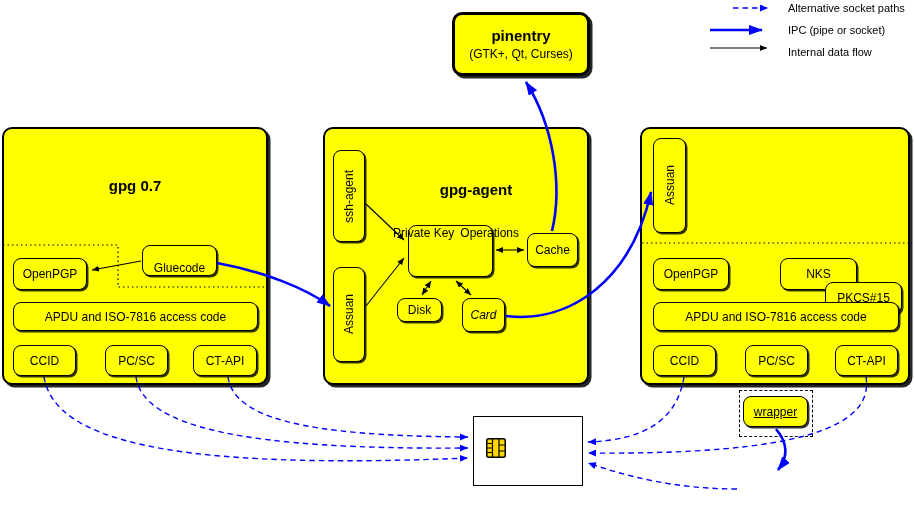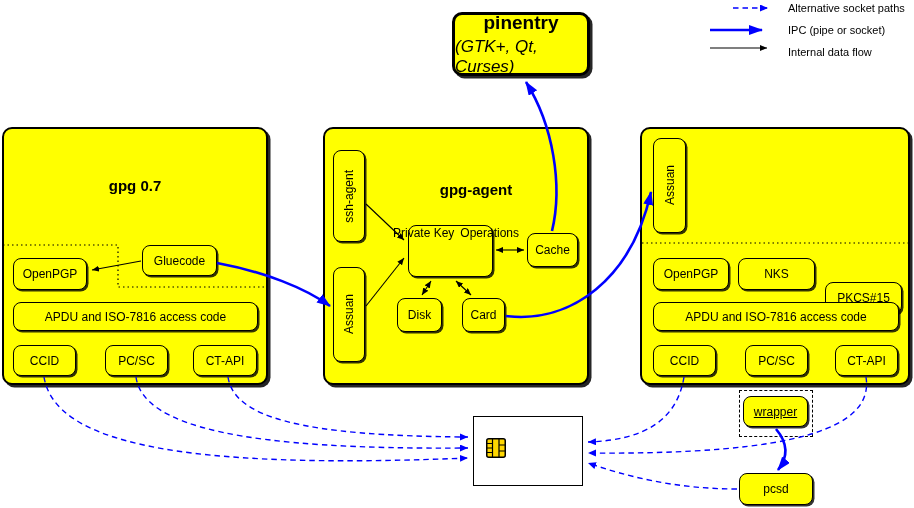--- a/index.html
+++ b/index.html
@@ -16,22 +16,22 @@
         justify-content:center;font-size:12px;white-space:nowrap;}
   .vnode{writing-mode:vertical-rl;}
   .vnode .vtxt{transform:rotate(180deg);font-size:12px;}
 
   .pko{align-items:flex-start;justify-content:center;
        padding-left:11px;gap:6px;}
 
   #pinentry-box{position:absolute;background:#ffff00;border:3px solid #000;border-radius:10px;
        box-shadow:2.5px 2.5px 0 rgba(0,0,0,0.85);display:flex;flex-direction:column;
        align-items:center;justify-content:center;gap:3px;}
-  #pinentry-box .ptitle{font-size:19px;font-weight:bold;}
-  #pinentry-box .psub{font-size:17px;font-style:italic;}
+  #pinentry-box .ptitle{font-size:15px;font-weight:bold;}
+  #pinentry-box .psub{font-size:12px;}
 
   #smartcard{position:absolute;background:#ffffff;border:1.5px solid #000;}
   #wrapper-outline{position:absolute;border:1.5px dashed #000;background:transparent;}
 
   #connectors{position:absolute;left:0;top:0;width:914px;height:508px;pointer-events:none;}
 
   .legend-label{position:absolute;font-size:11px;line-height:12px;white-space:nowrap;}
 </style>
 </head>
 <body>
@@ -41,21 +41,21 @@
   <div id="pinentry-box" style="left:452px;top:12px;width:138px;height:64px;">
     <span class="ptitle">pinentry</span>
     <span class="psub">(GTK+, Qt, Curses)</span>
   </div>
 
   <div class="bigbox" style="left:2px;top:127px;width:266px;height:258px;"></div>
   <span class="bigtitle" style="left:2px;width:266px;top:177px;">gpg 0.7</span>
   <div class="node" style="left:13px;top:258px;width:74px;height:32px;">
     <span>OpenPGP</span>
     </div>
-  <div class="node" style="left:142px;top:245px;width:75px;height:31px;">
+  <div class="node" style="left:142px;top:245px;width:75px;height:31px;align-items:flex-end;">
     <span>Gluecode</span>
     </div>
   <div class="node" style="left:13px;top:302px;width:245px;height:29px;">
     <span>APDU and ISO-7816 access code</span>
     </div>
   <div class="node" style="left:13px;top:345px;width:63px;height:31px;">
     <span>CCID</span>
     </div>
   <div class="node" style="left:105px;top:345px;width:63px;height:31px;">
     <span>PC/SC</span>
@@ -72,35 +72,35 @@
   <div class="node vnode" style="left:333px;top:267px;width:32px;height:95px;">
     <span class="vtxt">Assuan</span>
     </div>
   <div class="node pko" style="left:408px;top:225px;width:85px;height:52px;">
     <span>Private Key</span>
     <span>Operations</span>
     </div>
   <div class="node" style="left:527px;top:233px;width:51px;height:34px;">
     <span>Cache</span>
     </div>
-  <div class="node" style="left:397px;top:298px;width:45px;height:34px;">
+  <div class="node" style="left:397px;top:298px;width:45px;height:24px;">
     <span>Disk</span>
     </div>
-  <div class="node" style="left:462px;top:298px;width:43px;height:34px;">
+  <div class="node" style="left:462px;top:298px;width:43px;height:34px;font-style:italic;">
     <span>Card</span>
     </div>
 
   <div class="bigbox" style="left:640px;top:127px;width:270px;height:258px;"></div>
   <div class="node vnode" style="left:653px;top:138px;width:33px;height:95px;">
     <span class="vtxt">Assuan</span>
     </div>
   <div class="node" style="left:653px;top:258px;width:76px;height:32px;">
     <span>OpenPGP</span>
     </div>
-  <div class="node" style="left:738px;top:258px;width:77px;height:32px;">
+  <div class="node" style="left:780px;top:258px;width:77px;height:32px;">
     <span>NKS</span>
     </div>
   <div class="node" style="left:825px;top:258px;width:77px;height:32px;margin-top:24px;">
     <span>PKCS#15</span>
     </div>
   <div class="node" style="left:653px;top:302px;width:246px;height:29px;">
     <span>APDU and ISO-7816 access code</span>
     </div>
   <div class="node" style="left:653px;top:345px;width:63px;height:31px;">
     <span>CCID</span>
@@ -108,23 +108,20 @@
   <div class="node" style="left:745px;top:345px;width:63px;height:31px;">
     <span>PC/SC</span>
     </div>
   <div class="node" style="left:835px;top:345px;width:63px;height:31px;">
     <span>CT-API</span>
     </div>
 
   <div id="wrapper-outline" style="left:739px;top:390px;width:74px;height:47px;"></div>
   <div class="node" style="left:743px;top:396px;width:65px;height:31px;text-decoration:underline;">
     <span>wrapper</span>
-    </div>
-  <div class="node" style="left:739px;top:473px;width:74px;height:32px;">
-    <span>pcsd</span>
     </div>
 
   <div id="smartcard" style="left:473px;top:416px;width:110px;height:70px;">
     <svg width="20" height="20" style="position:absolute;left:12px;top:21px;">
       <rect x="0.75" y="0.75" width="18.5" height="18.5" rx="2" fill="#ffd700" stroke="#000" stroke-width="1.5"></rect>
       <path d="M6.5,1 V19 M13,1 V19 M1,5.5 H6.5 M1,10 H6.5 M1,14.5 H6.5 M13,7 H19 M13,13 H19" stroke="#000" stroke-width="1.2" fill="none"></path>
     </svg>
   </div>
 
   <span class="legend-label" style="left:788px;top:2px;">Alternative socket paths</span>

